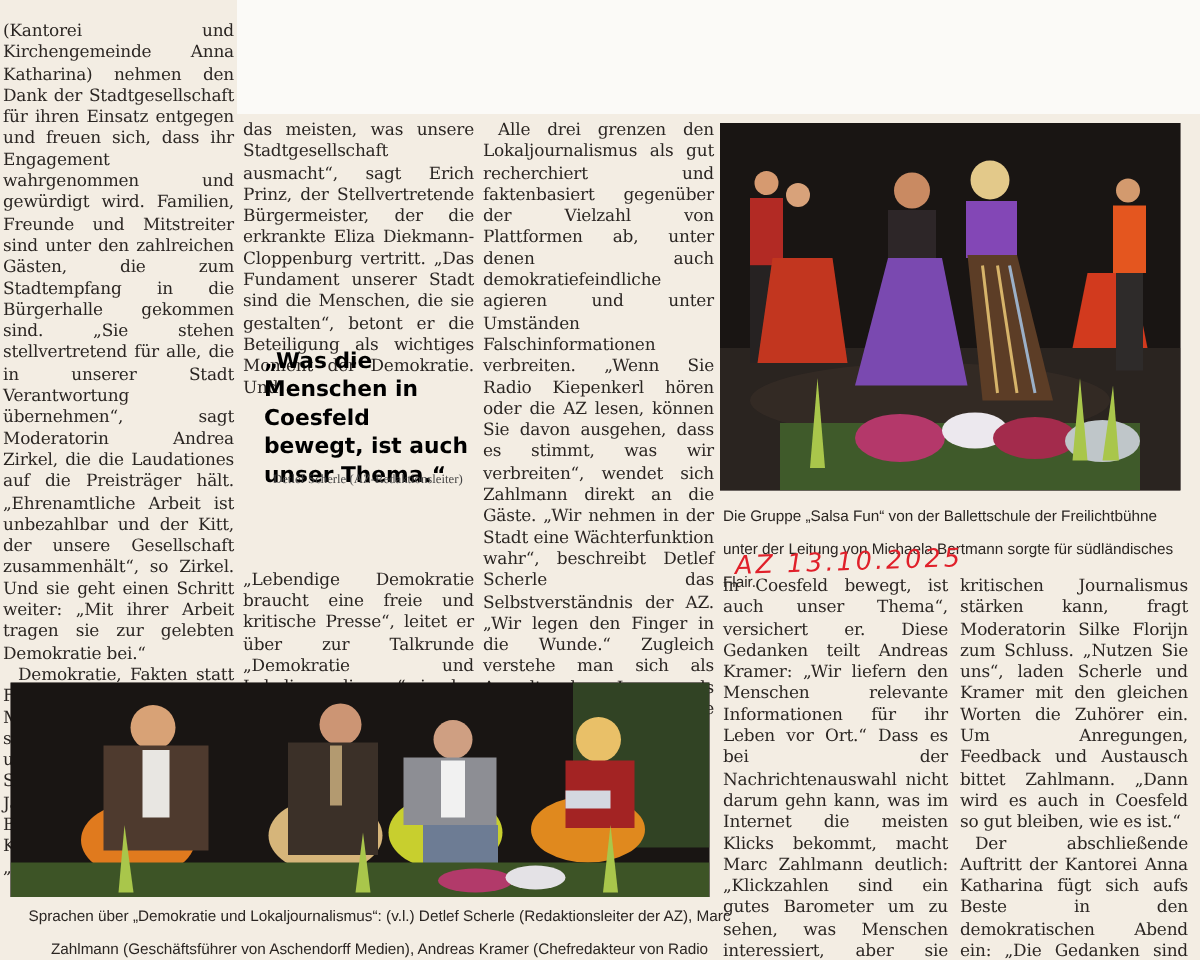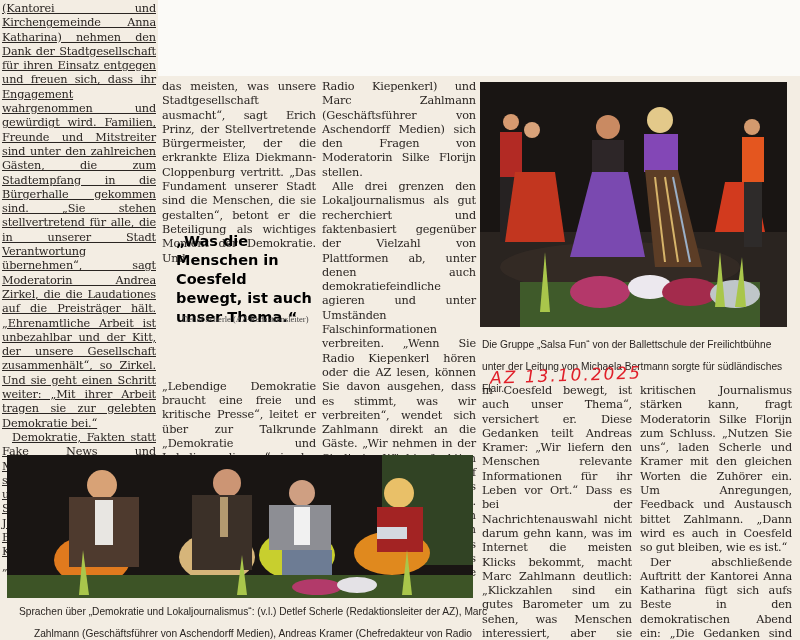--- a/index.html
+++ b/index.html
@@ -2,21 +2,21 @@
 <html><head>
 <meta charset="utf-8">
 <style>
   html,body{margin:0;padding:0;}
   body{width:800px;height:640px;overflow:hidden;background:#f3ede3;position:relative;
        font-family:"DejaVu Serif","Liberation Serif",serif;color:#2a2522;}
   .topwhite{position:absolute;left:158px;top:0;width:642px;height:76px;background:#fbfaf7;}
   .col{position:absolute;font-size:11.3px;line-height:14.3px;text-align:justify;letter-spacing:-0.15px;}
   .col p{margin:0;}
   .col p.indent{text-indent:10px;}
-  #col1{left:2px;top:2px;width:154px;text-decoration:underline;}
+  #col1{left:2px;top:14px;width:154px;}
   #col2{left:162px;top:80px;width:154px;}
   #col3{left:322px;top:80px;width:154px;}
   #col4{left:482px;top:384px;width:150px;}
   #col5{left:640px;top:384px;width:152px;}
   .quote{position:absolute;left:176px;top:232px;width:140px;color:#000000;
          font-family:"DejaVu Sans","Liberation Sans",sans-serif;font-weight:bold;font-size:14.5px;line-height:19px;}
   .quote-src{position:absolute;left:182px;top:314px;font-family:Liberation Serif, serif;font-size:8.5px;color:#444;}
   .photo{position:absolute;overflow:hidden;background:#1b1715;}
   #photo-dance{left:480px;top:82px;width:307px;height:245px;}
   #photo-panel{left:7px;top:455px;width:466px;height:143px;}
@@ -39,21 +39,20 @@
 <div class="col" id="col2">
   <p>das meisten, was unsere Stadtgesellschaft ausmacht“, sagt Erich Prinz, der Stellvertretende Bürgermeister, der die erkrankte Eliza Diekmann-Cloppenburg vertritt. „Das Fundament unserer Stadt sind die Menschen, die sie gestalten“, betont er die Beteiligung als wichtiges Moment der Demokratie. Und:</p>
   <div style="height:114px"></div>
   <p>„Lebendige Demokratie braucht eine freie und kritische Presse“, leitet er über zur Talkrunde „Demokratie und Lokaljournalismus“, in der Detlef Scherle (Redaktionsleiter der AZ), Andreas Kramer (Chefredakteur von</p>
 </div>
 
 <div class="quote">„Was die Menschen in Coesfeld bewegt, ist auch unser Thema.“</div>
 <div class="quote-src">Detlef Scherle (AZ-Redaktionsleiter)</div>
 
 <div class="col" id="col3">
-  <p>Radio Kiepenkerl) und Marc Zahlmann (Geschäftsführer von Aschendorff Medien) sich den Fragen von Moderatorin Silke Florijn stellen.</p>
   <p class="indent">Alle drei grenzen den Lokaljournalismus als gut recherchiert und faktenbasiert gegenüber der Vielzahl von Plattformen ab, unter denen auch demokratiefeindliche agieren und unter Umständen Falschinformationen verbreiten. „Wenn Sie Radio Kiepenkerl hören oder die AZ lesen, können Sie davon ausgehen, dass es stimmt, was wir verbreiten“, wendet sich Zahlmann direkt an die Gäste. „Wir nehmen in der Stadt eine Wächterfunktion wahr“, beschreibt Detlef Scherle das Selbstverständnis der AZ. „Wir legen den Finger in die Wunde.“ Zugleich verstehe man sich als Anwalt der Leser, als Kümmerer. „Was die Menschen</p>
 </div>
 
 <div class="photo" id="photo-dance">
   <svg width="307" height="245" viewBox="0 0 307 245">
     <rect width="307" height="245" fill="#191513"></rect>
     <rect y="150" width="307" height="95" fill="#2a2420"></rect>
     <ellipse cx="140" cy="185" rx="120" ry="25" fill="#3a2e28" opacity="0.6"></ellipse>
 
     <rect x="20" y="50" width="22" height="45" fill="#b22a24"></rect>

